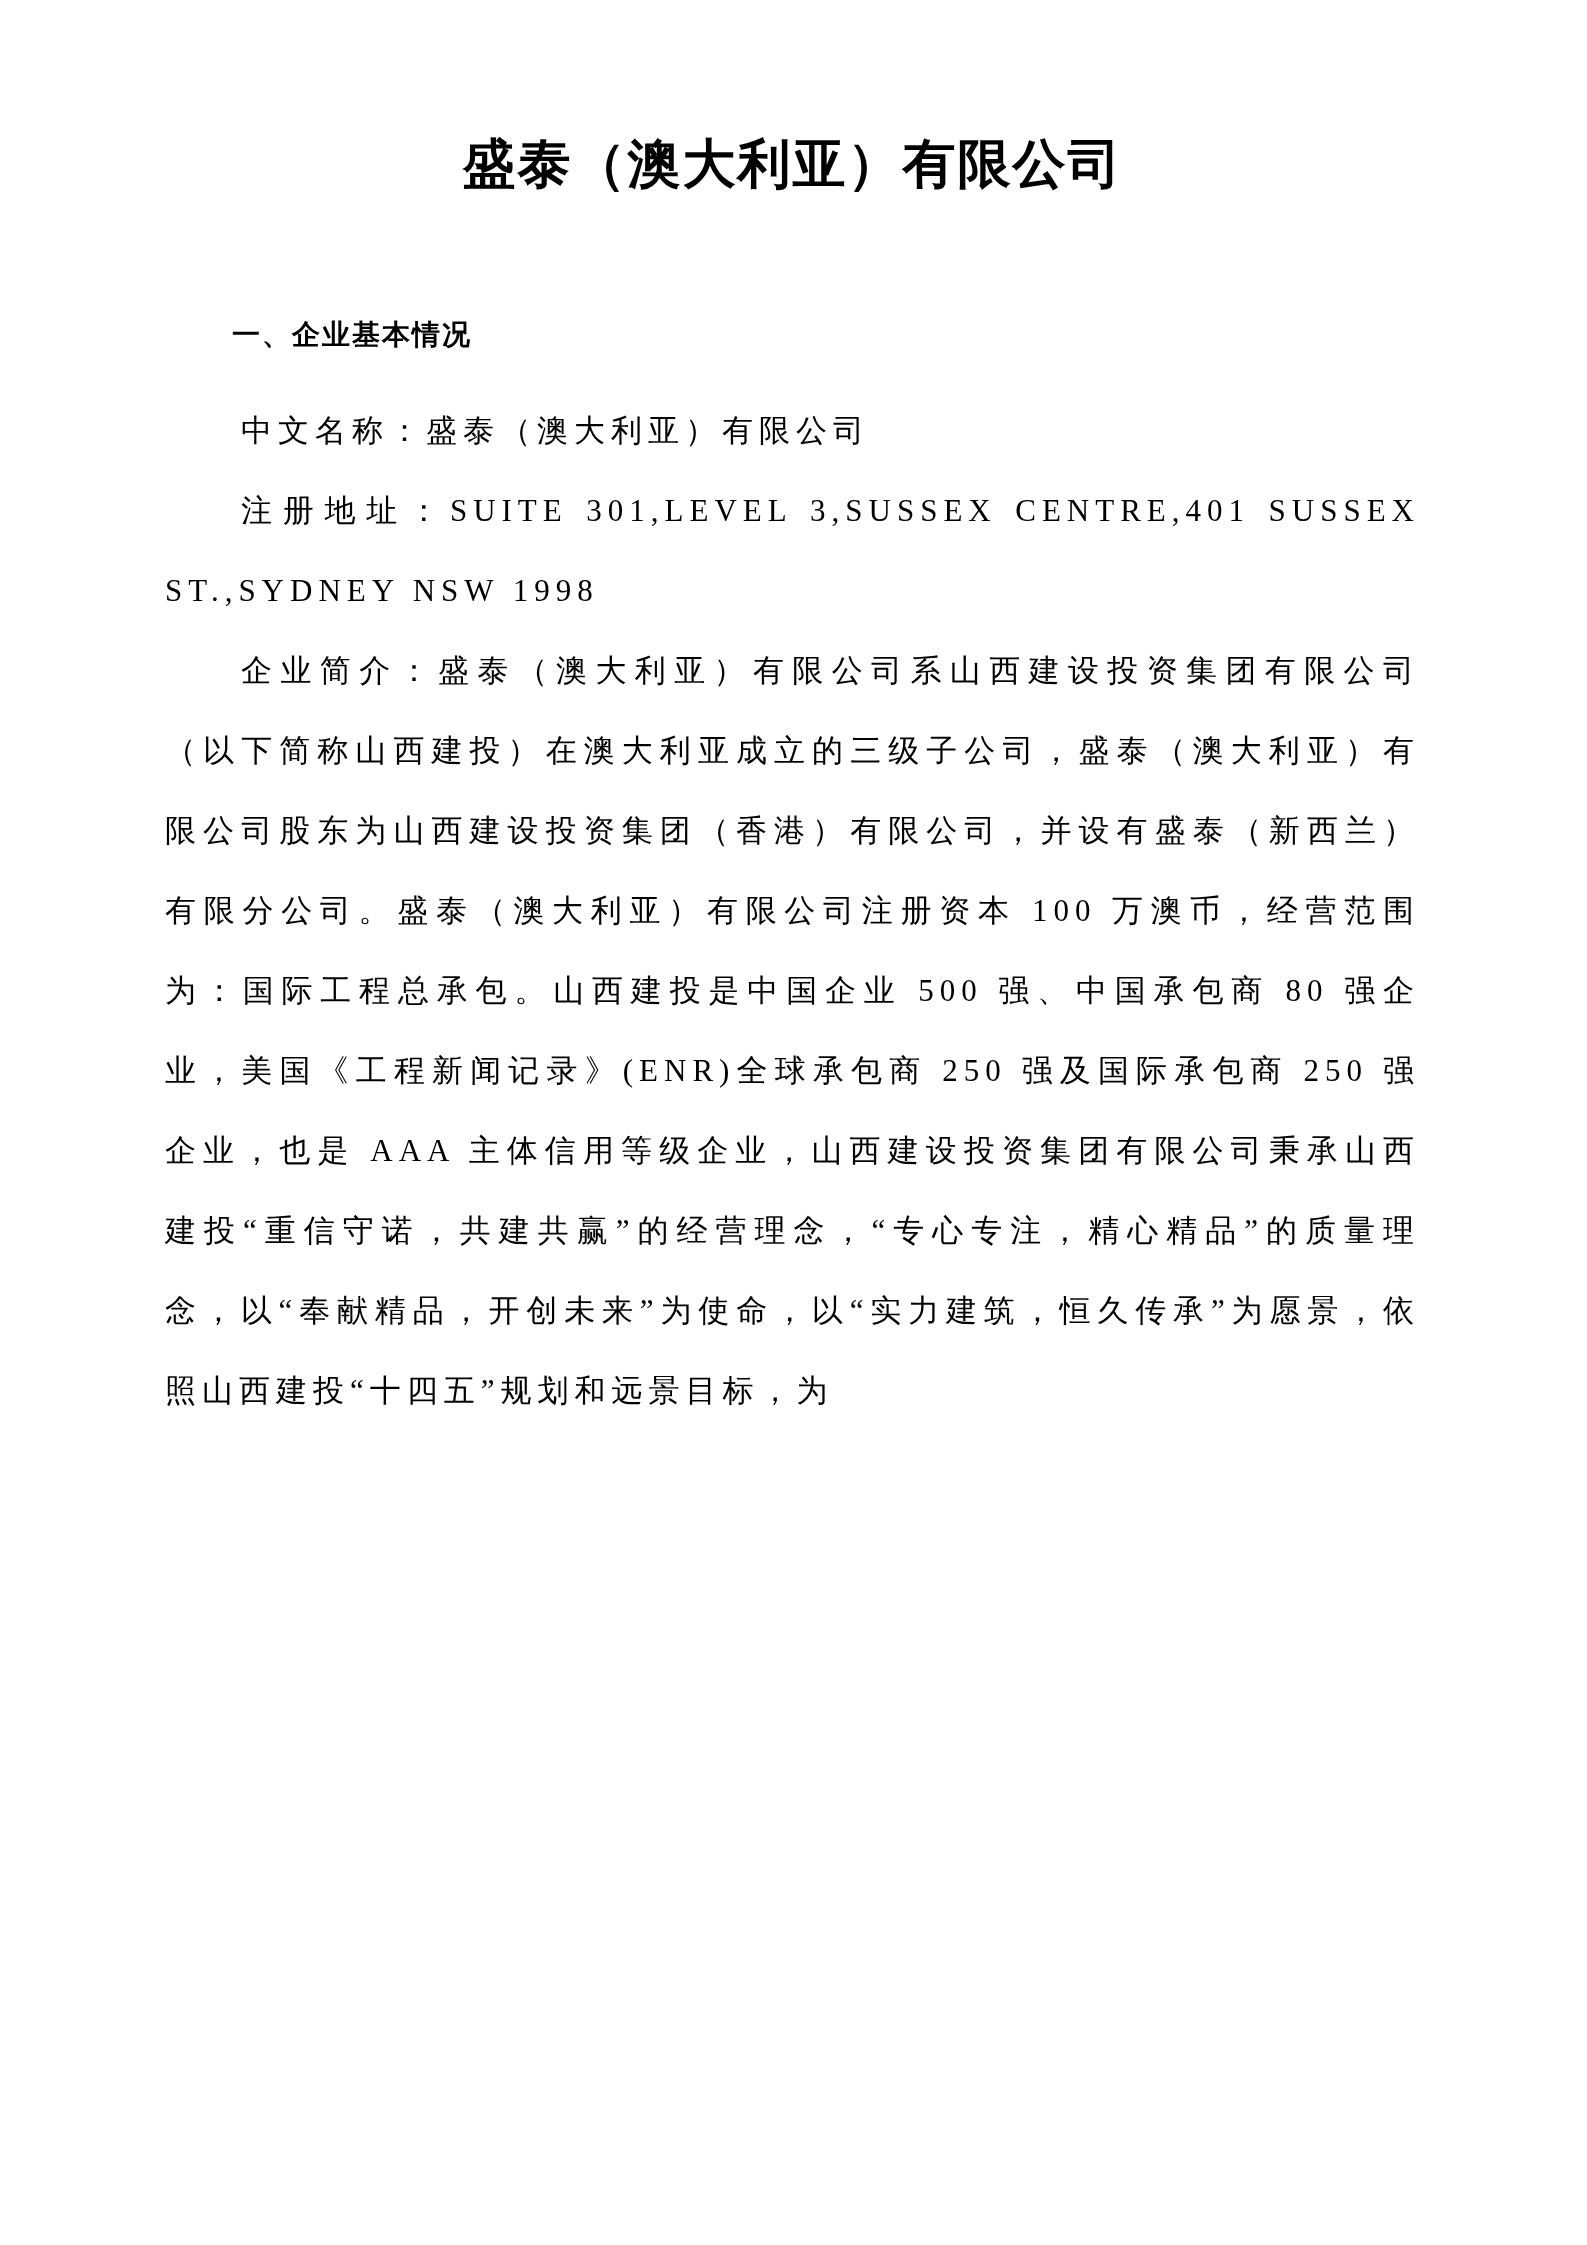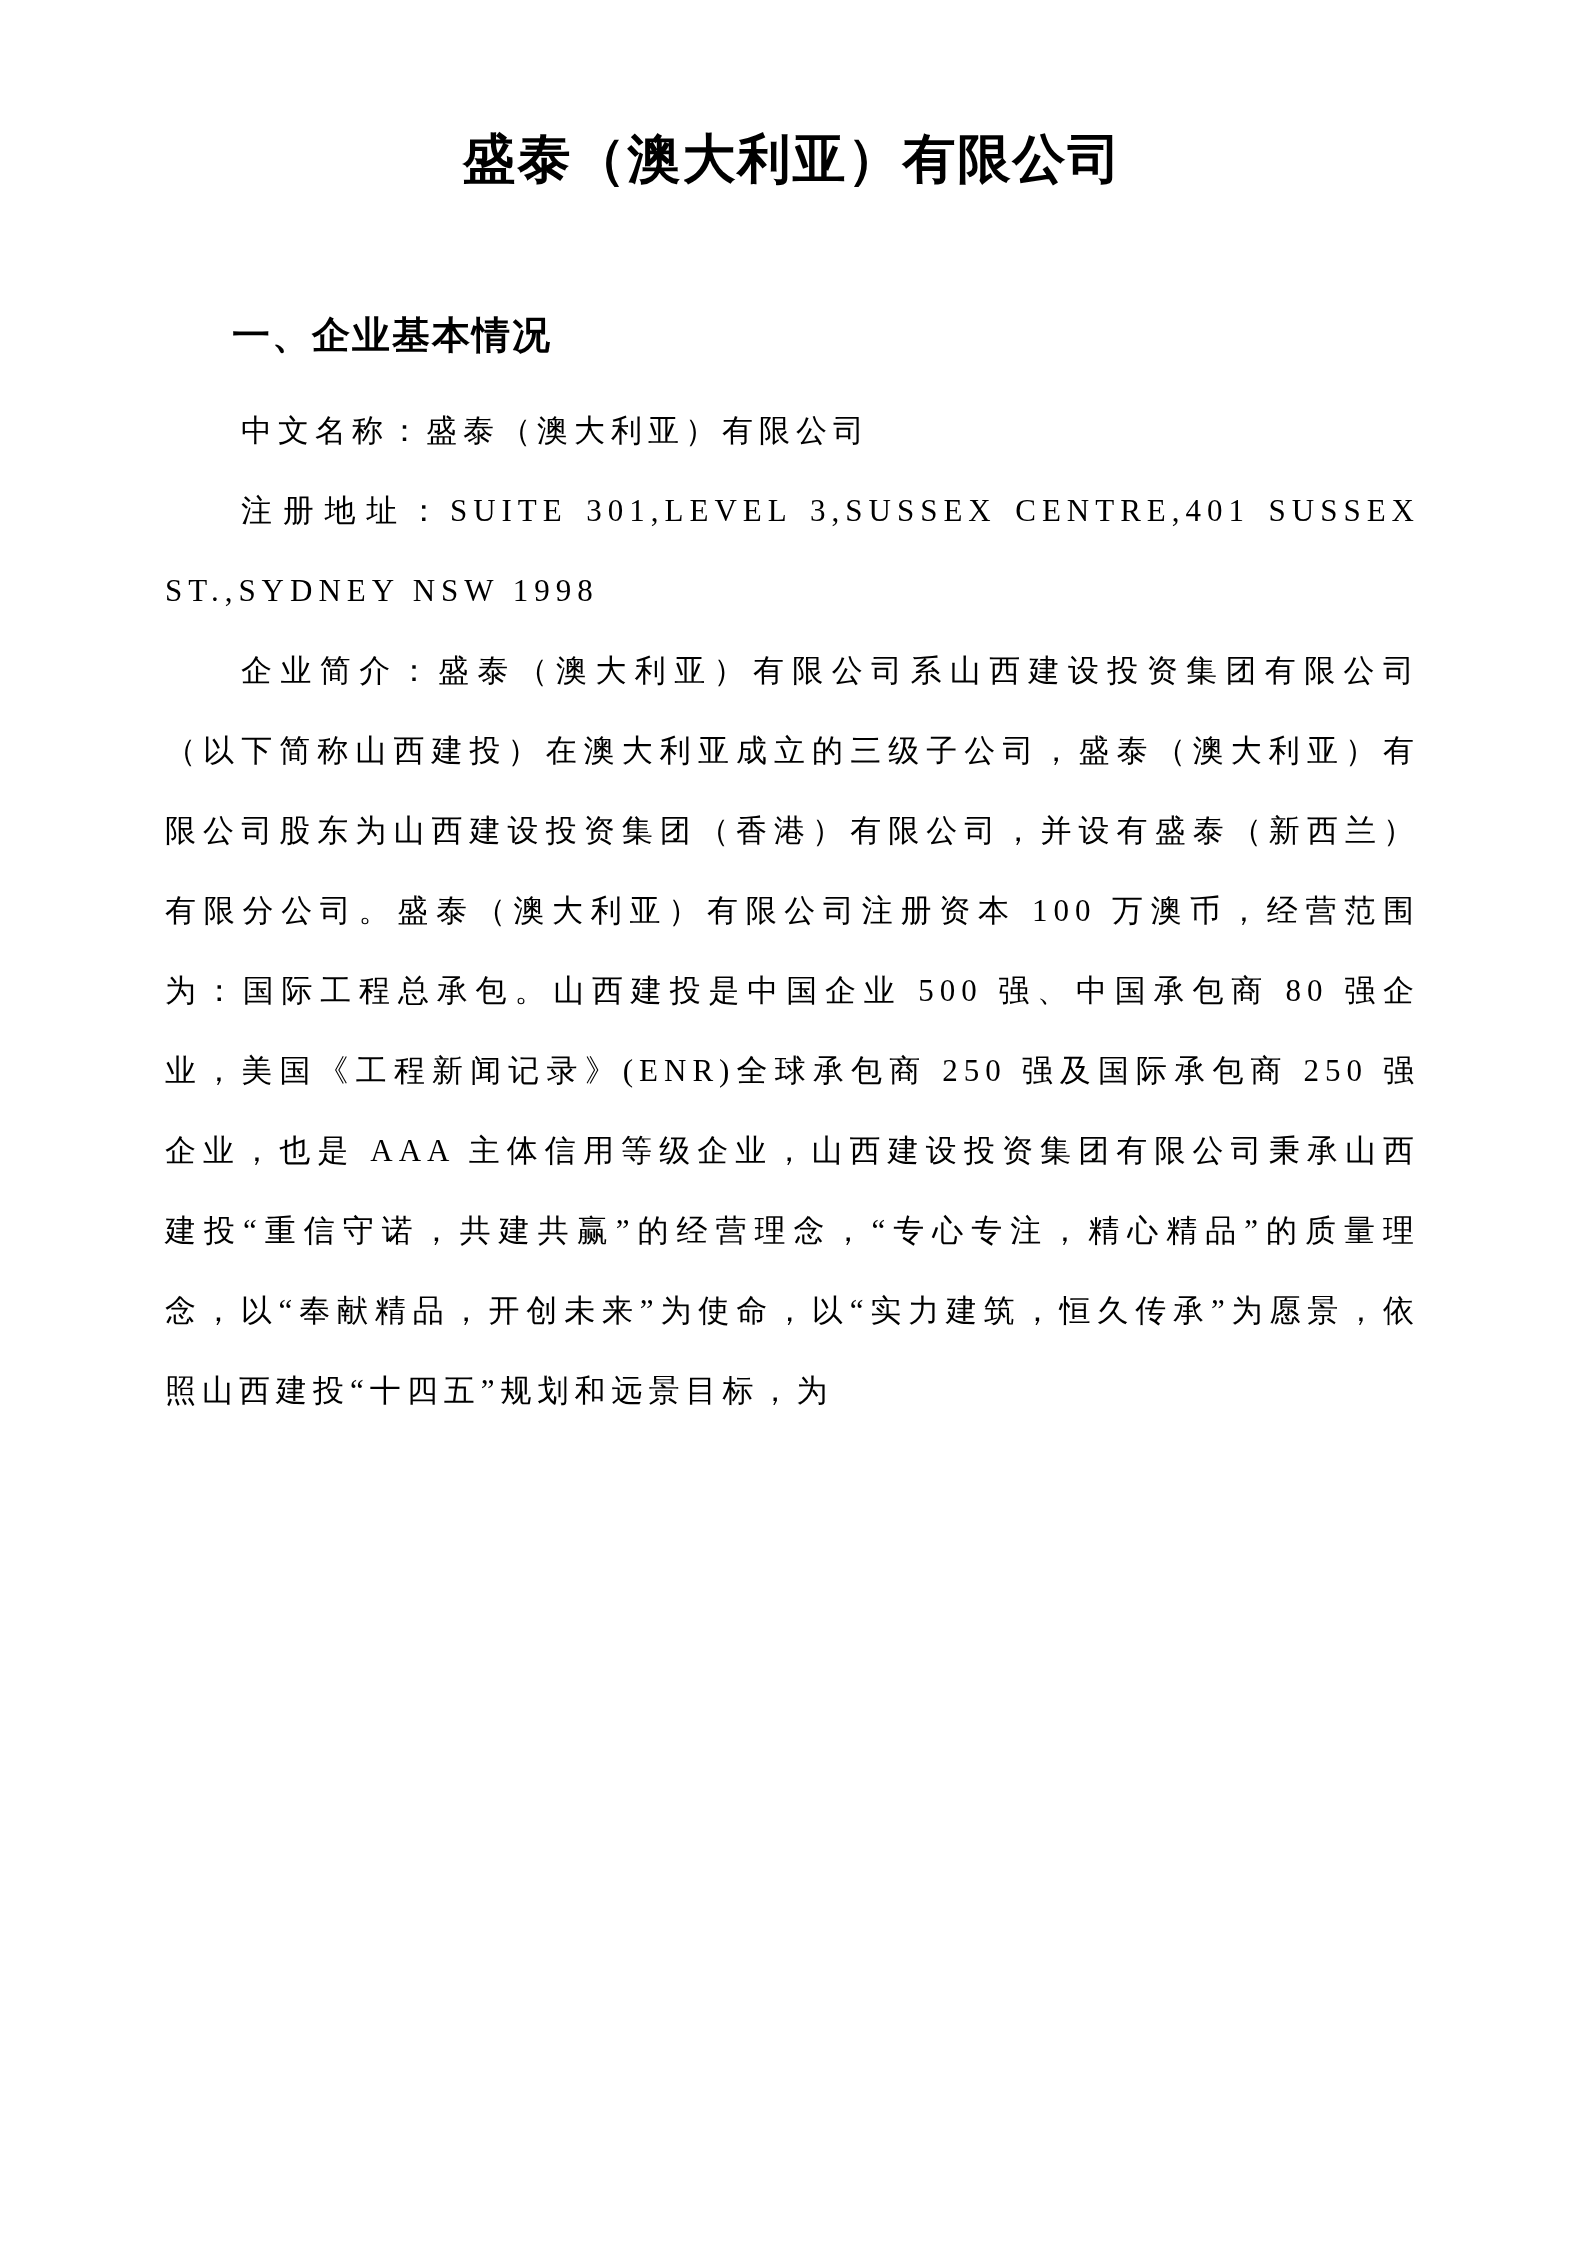--- a/index.html
+++ b/index.html
@@ -12,33 +12,33 @@
     width: 1587px;
     height: 2245px;
     background: #ffffff;
     color: #000000;
     box-sizing: border-box;
     padding: 128px 167px 0 165px;
     overflow: hidden;
   }
   .title-block {
     text-align: center;
-    font-family: Liberation Mono, monospace;
+    font-family: Liberation Sans, sans-serif;
     font-weight: bold;
   }
   .title-line {
     font-size: 53px;
     line-height: 71px;
     letter-spacing: 2px;
     white-space: nowrap;
   }
   .section-heading {
     font-family: "Liberation Sans", "DejaVu Sans", sans-serif;
     font-weight: bold;
-    font-size: 38px;
+    font-size: 28px;
     line-height: 48px;
     margin: 112px 0 0 67px;
     letter-spacing: 2px;
   }
   .body-text {
     margin-top: 32px;
   }
   .body-text p {
     font-family: "Liberation Serif", "DejaVu Serif", serif;
     font-size: 31px;

